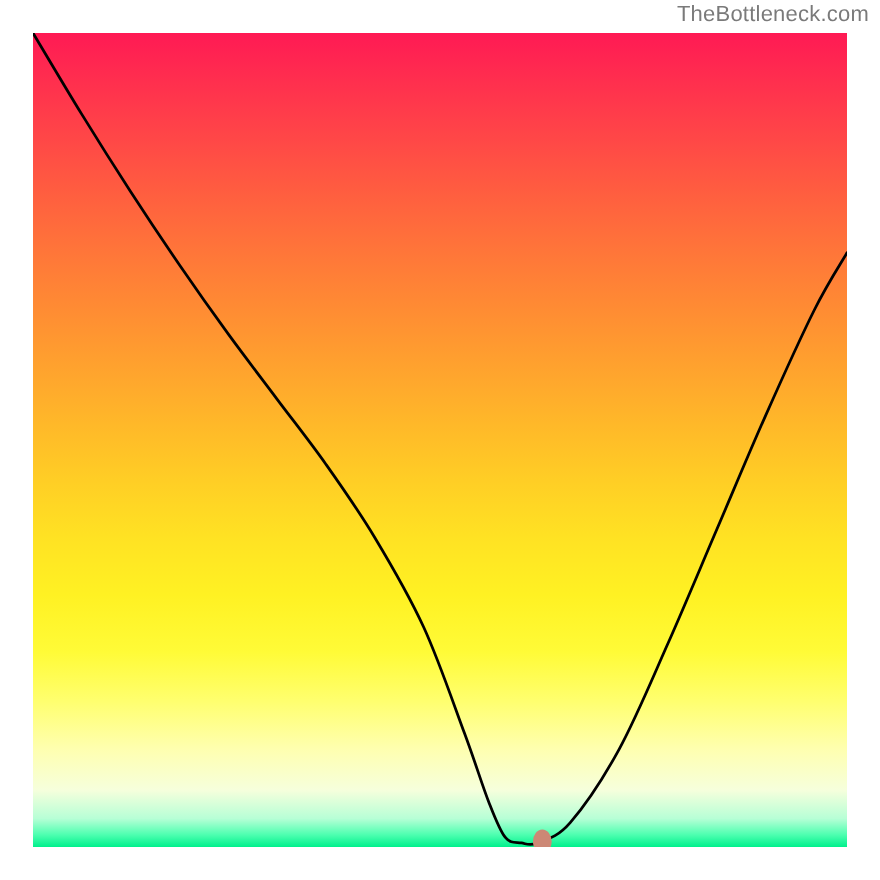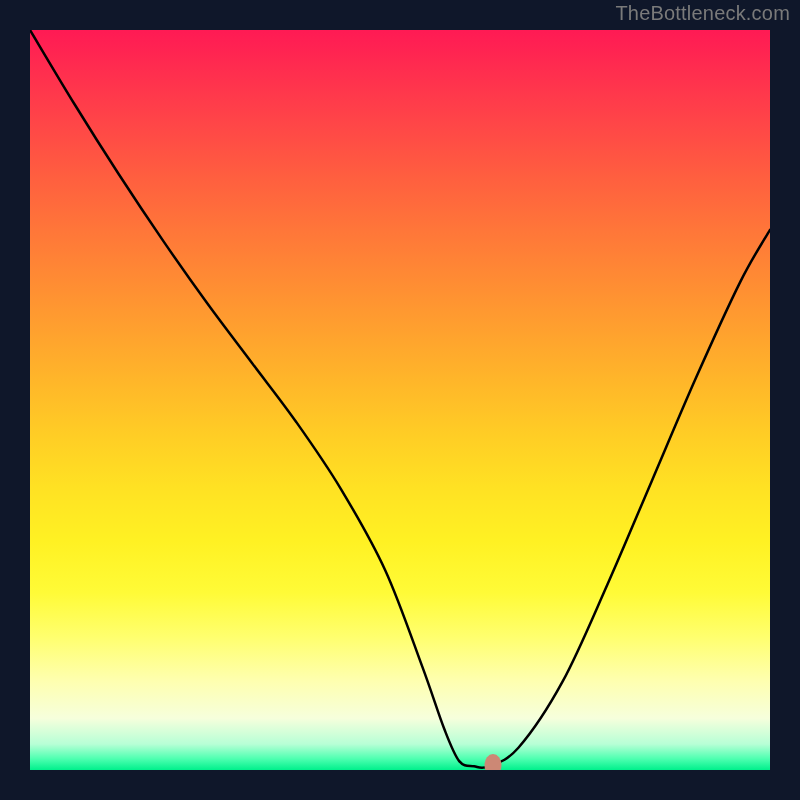--- a/index.html
+++ b/index.html
@@ -10,21 +10,21 @@
     background: #000;
     overflow: hidden;
     font-family: Arial, Helvetica, sans-serif;
   }
   .frame {
     position: absolute;
     top: 0;
     left: 0;
     width: 800px;
     height: 800px;
-    background: #0f172a;
+    background: #ffffff;
   }
   .watermark {
     position: absolute;
     top: 2px;
     right: 10px;
     color: #7a7a7a;
     font-size: 20px;
     font-weight: 500;
     letter-spacing: 0.2px;
     z-index: 10;

